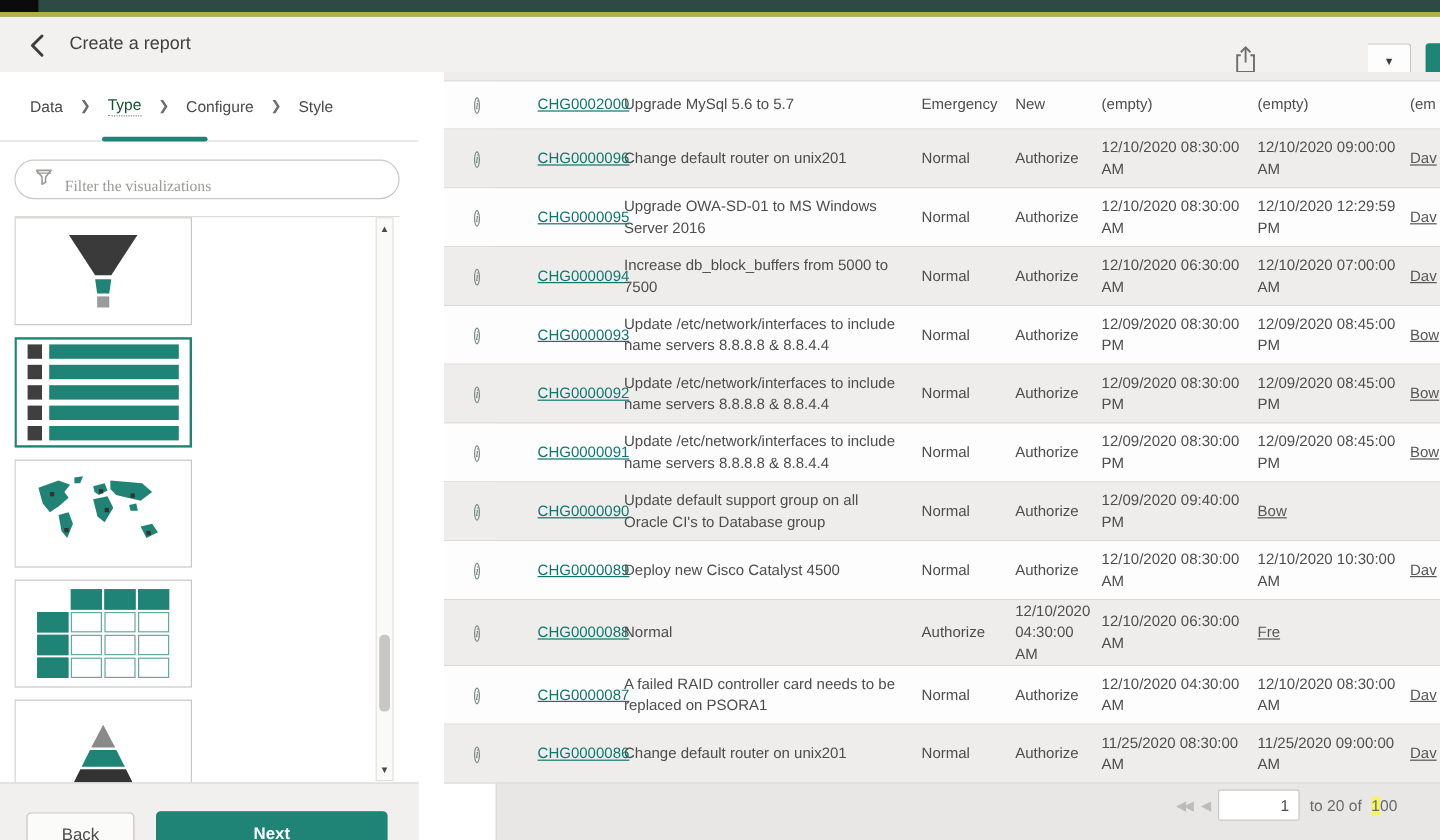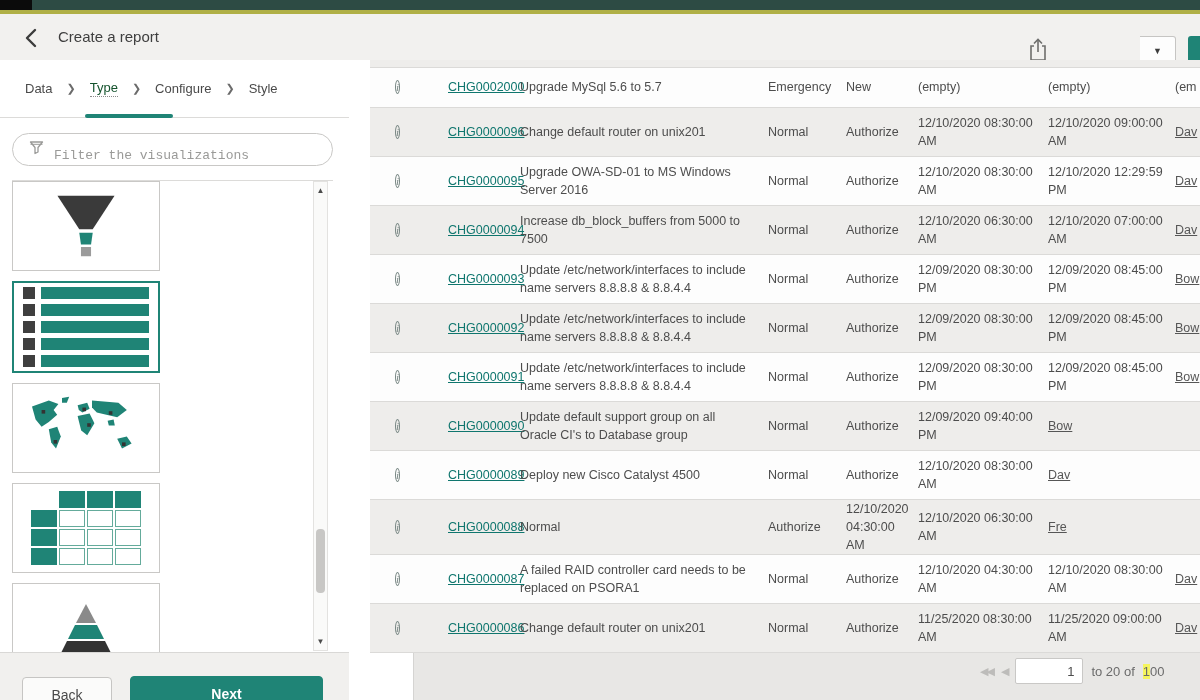--- a/index.html
+++ b/index.html
@@ -28,21 +28,21 @@
   
   .sidebar { position:absolute; left:0; top:60px; width:414px; height:640px; background:#ffffff; border-right:1px solid #d5d4d2; }
   .crumbs { position:absolute; left:0; top:0; width:349px; height:58px; border-bottom:1px solid #dcdbd9; }
   .crumbs-inner { position:absolute; left:25px; top:20px; display:flex; align-items:center; gap:14px; font-size:13px; color:#4a4a4a; }
   .crumb { cursor:pointer; }
   .crumb.active { color:#14532d; border-bottom:1px dotted #8a8a8a; padding-bottom:1px; }
   .crumb-sep { color:#6b6b6b; font-size:11px; cursor:default; }
   .crumb-indicator { position:absolute; left:85px; bottom:-1px; width:88px; height:4px; background:#1f8476; border-radius:2px; }
 
   .filter-pill { position:absolute; left:12px; top:73px; width:321px; height:33px; border:1px solid #c9c8c6; border-radius:17px; background:#fff; display:flex; align-items:center; padding-left:16px; gap:10px; }
-  .filter-pill input { border:none; outline:none; font-size:13px; width:250px; color:#b91c1c; font-family:Liberation Mono, monospace; background:transparent;margin-top:11px; }
+  .filter-pill input { border:none; outline:none; font-size:13px; width:250px; color:#b91c1c; font-family:Liberation Serif, serif; background:transparent;margin-top:11px; }
   .filter-pill input::placeholder { color:#9a9a98; }
 
   .viz-divider { position:absolute; left:12px; top:120px; width:321px; height:1px; background:#dcdbd9; }
   .vizscroll { position:absolute; left:12px; top:121px; width:292px; height:471px; overflow:hidden; }
   .viz-card { width:148px; height:90px; border:1px solid #c9c8c6; background:#fff; margin-bottom:10px; display:flex; align-items:center; justify-content:center; cursor:pointer; }
   .viz-card.selected { border:2px solid #1f8476; height:92px; }
   .viz-list-rows { display:flex; flex-direction:column; gap:5px; }
   .viz-list-row { display:flex; gap:6px; align-items:center; }
   .viz-list-row .sq { width:12px; height:12px; background:#3f3f3f; }
   .viz-list-row .bar { width:108px; height:12px; background:#1f8476; }
@@ -325,20 +325,21 @@
     <div><span class="assignee-link">Bow</span></div>
   </div>
 
   <div class="trow">
     <div><span class="info-icon">i</span></div>
     <div class="cell-number"><span class="num-link">CHG0000089</span></div>
     <div class="cell-desc">Deploy new Cisco Catalyst 4500</div>
     <div class="cell-priority">Normal</div>
     <div class="cell-state">Authorize</div>
     <div class="cell-date">12/10/2020 08:30:00 AM</div>
+    <div class="cell-date">12/10/2020 10:30:00 AM</div>
     <div><span class="assignee-link">Dav</span></div>
   </div>
 
   <div class="trow alt">
     <div><span class="info-icon">i</span></div>
     <div class="cell-number"><span class="num-link">CHG0000088</span></div>
     <div class="cell-priority">Normal</div>
     <div class="cell-state">Authorize</div>
     <div class="cell-date">12/10/2020 04:30:00 AM</div>
     <div class="cell-date">12/10/2020 06:30:00 AM</div>

